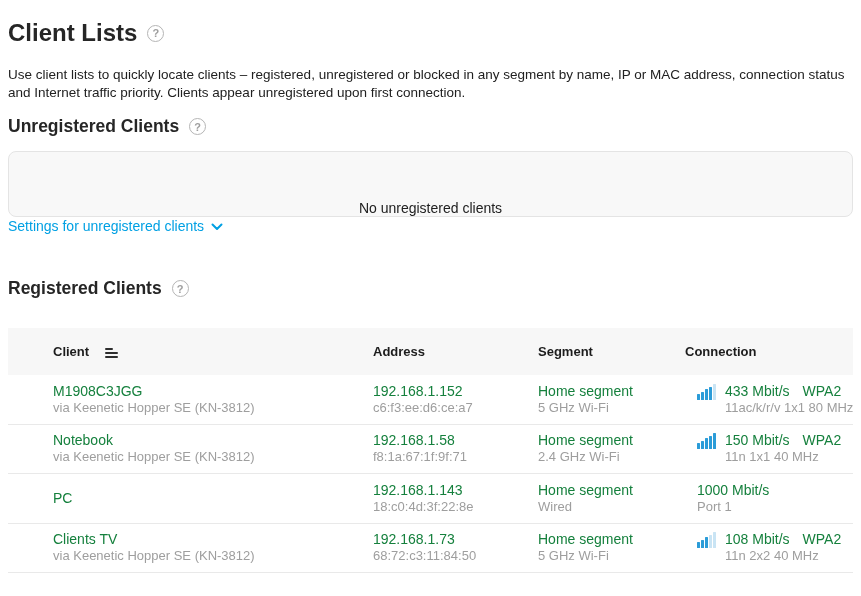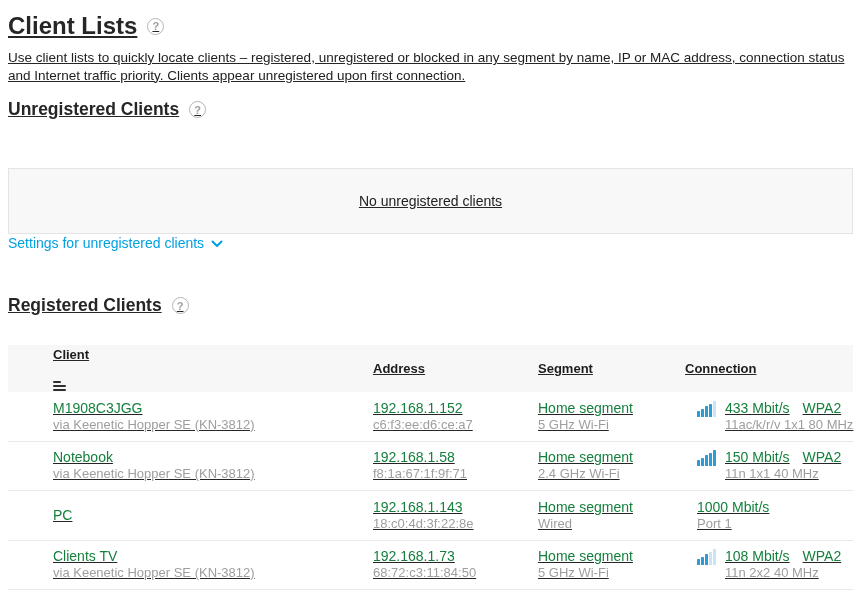--- a/index.html
+++ b/index.html
@@ -12,60 +12,60 @@
     --panel-border:#e4e4e4;
     --row-border:#e9e9e9;
     --header-bg:#f7f7f7;
   }
   *{box-sizing:border-box;}
   html,body{margin:0;padding:0;}
   body{
     width:861px;height:596px;overflow:hidden;background:#fff;
     font-family:"Liberation Sans",sans-serif;color:#262626;
   }
-  .page{padding:8px 8px 0 8px;width:861px;text-decoration:underline;}
+  .page{padding:15px 8px 0 8px;width:861px;}
 
   .title-row{display:flex;align-items:center;gap:10px;margin-top:4px;}
   h1{font-size:24px;font-weight:bold;margin:0;letter-spacing:0;}
   h2{font-size:17.5px;font-weight:bold;margin:0;}
 
   .help-icon{
     width:17px;height:17px;border:1.5px solid #b5b5b5;border-radius:50%;
     color:#9e9e9e;font-size:11px;line-height:14px;text-align:center;
     display:inline-flex;align-items:center;justify-content:center;
     flex:0 0 auto;cursor:pointer;font-weight:bold;
   }
 
   .description{
-    margin-top:9px;font-size:13.5px;line-height:17.5px;color:#212121;
+    margin-top:19px;font-size:13.5px;line-height:17.5px;color:#212121;
     max-width:846px;
   }
 
   .section-unreg{margin-top:15px;display:flex;align-items:center;gap:10px;}
   .empty-panel{
-    margin-top:48px;height:66px;width:845px;
-    background:var(--panel-bg);border:1px solid var(--panel-border);border-radius:0;
-    display:flex;align-items:center;justify-content:center;
+    margin-top:14px;height:66px;width:845px;
+    background:var(--panel-bg);border:1px solid var(--panel-border);border-radius:8px;
+    display:flex;align-items:flex-end;justify-content:center;
     font-size:14px;color:#212121;
   }
   .settings-link{
     display:inline-flex;align-items:center;gap:7px;
     color:var(--accent-blue);font-size:14px;cursor:pointer;text-decoration:none;
   }
   .chevron{display:inline-block;margin-top:2px;}
 
   .section-reg{margin-top:43px;display:flex;align-items:center;gap:10px;}
 
   .table{margin-top:29px;width:845px;font-size:14px;}
   .thead{
     background:var(--header-bg);height:47px;
     display:grid;grid-template-columns:45px 320px 165px 147px 1fr;
     align-items:center;font-weight:bold;font-size:13px;color:#1c1c1c;
   }
-  .th-client{display:flex;align-items:flex-start;gap:16px;cursor:pointer;flex-direction:column;}
+  .th-client{display:flex;align-items:center;gap:16px;cursor:pointer;}
   .sort-icon{display:inline-flex;flex-direction:column;gap:2px;margin-top:3px;}
   .sort-icon i{height:2px;background:#2e2e2e;display:block;border-radius:1px;}
   .sort-icon .s1{width:8px;}
   .sort-icon .s2{width:13px;}
   .sort-icon .s3{width:13px;}
 
   .row{
     display:grid;grid-template-columns:45px 320px 165px 147px 1fr;
     align-items:center;height:49.5px;border-bottom:1px solid var(--row-border);
     background:#fff;cursor:pointer;

